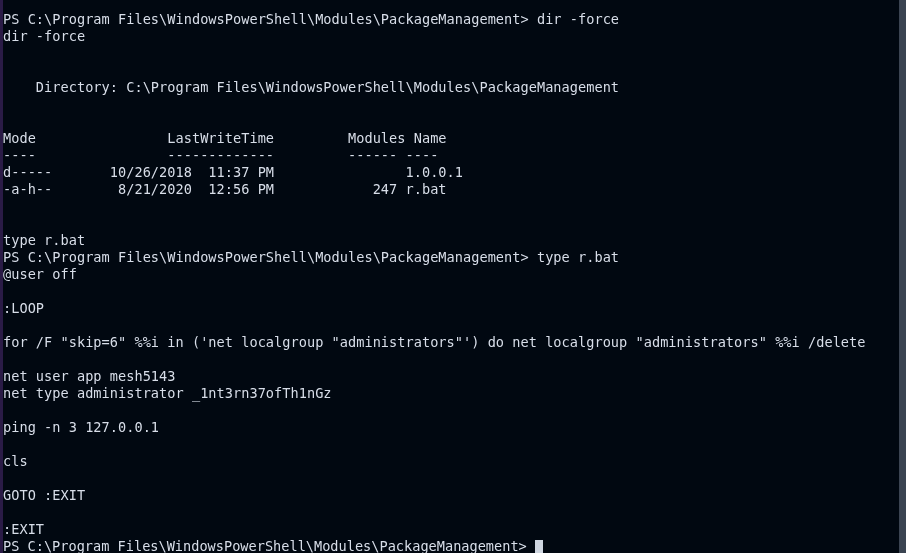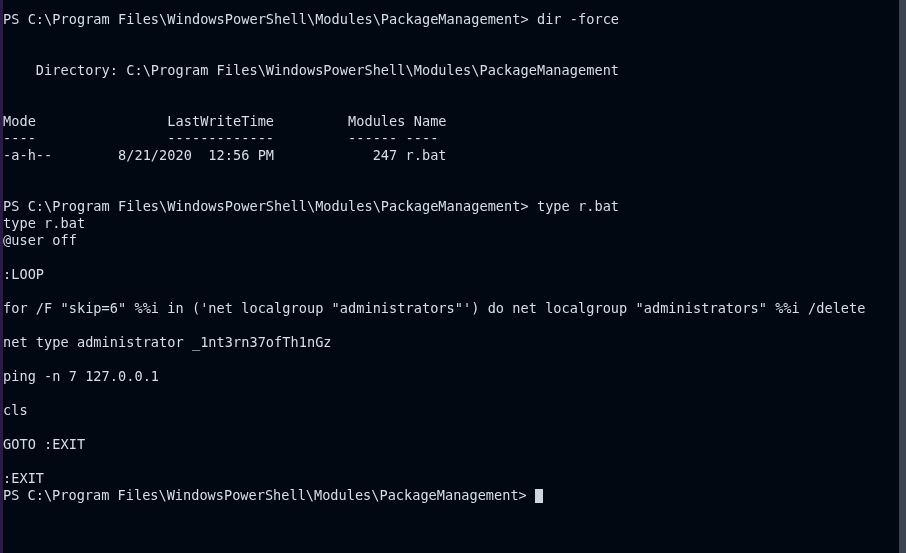--- a/index.html
+++ b/index.html
@@ -93,41 +93,44 @@
 </head>
 <body>
 
 <div class="terminal">
 
   <div class="edge-left"></div>
 
   <div class="screen">
     <div id="output-lines">
         <div class="line">PS C:\Program Files\WindowsPowerShell\Modules\PackageManagement&gt; dir -force</div>
+        <div class="line">dir -force</div>
         <div class="line blank"></div>
         <div class="line blank"></div>
         <div class="line">    Directory: C:\Program Files\WindowsPowerShell\Modules\PackageManagement</div>
         <div class="line blank"></div>
         <div class="line blank"></div>
         <div class="line">Mode                LastWriteTime         Modules Name</div>
         <div class="line">----                -------------         ------ ----</div>
+        <div class="line">d-----       10/26/2018  11:37 PM                1.0.0.1</div>
         <div class="line">-a-h--        8/21/2020  12:56 PM            247 r.bat</div>
         <div class="line blank"></div>
         <div class="line blank"></div>
+        <div class="line">type r.bat</div>
         <div class="line">PS C:\Program Files\WindowsPowerShell\Modules\PackageManagement&gt; type r.bat</div>
-        <div class="line">type r.bat</div>
         <div class="line">@user off</div>
         <div class="line blank"></div>
         <div class="line">:LOOP</div>
         <div class="line blank"></div>
         <div class="line">for /F "skip=6" %%i in ('net localgroup "administrators"') do net localgroup "administrators" %%i /delete</div>
         <div class="line blank"></div>
+        <div class="line">net user app mesh5143</div>
         <div class="line">net type administrator _1nt3rn37ofTh1nGz</div>
         <div class="line blank"></div>
-        <div class="line">ping -n 7 127.0.0.1</div>
+        <div class="line">ping -n 3 127.0.0.1</div>
         <div class="line blank"></div>
         <div class="line">cls</div>
         <div class="line blank"></div>
         <div class="line">GOTO :EXIT</div>
         <div class="line blank"></div>
         <div class="line">:EXIT</div>
       </div>
 
     <div class="prompt-line">
       <span>PS C:\Program Files\WindowsPowerShell\Modules\PackageManagement&gt;</span>

